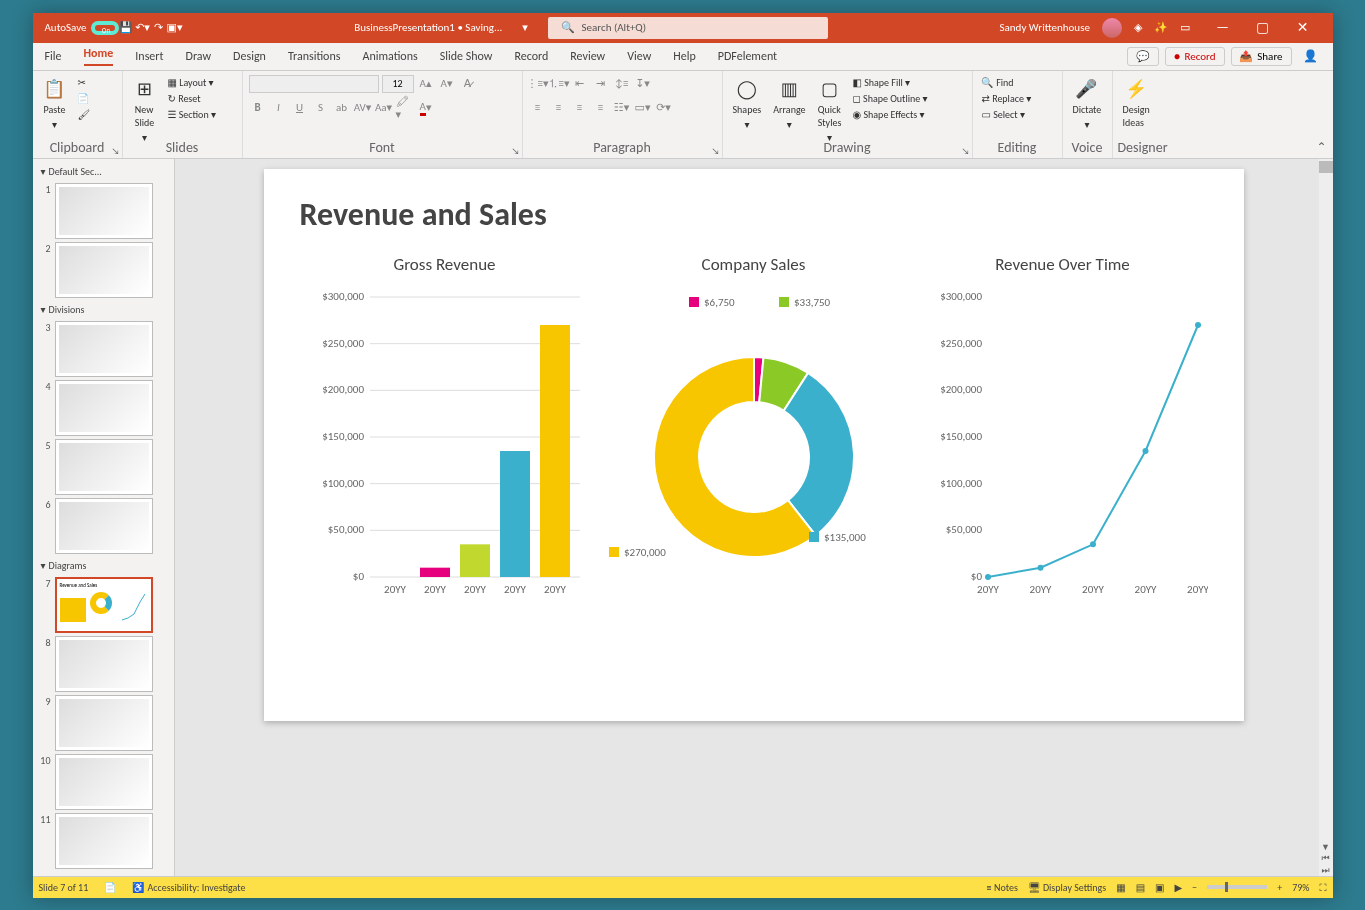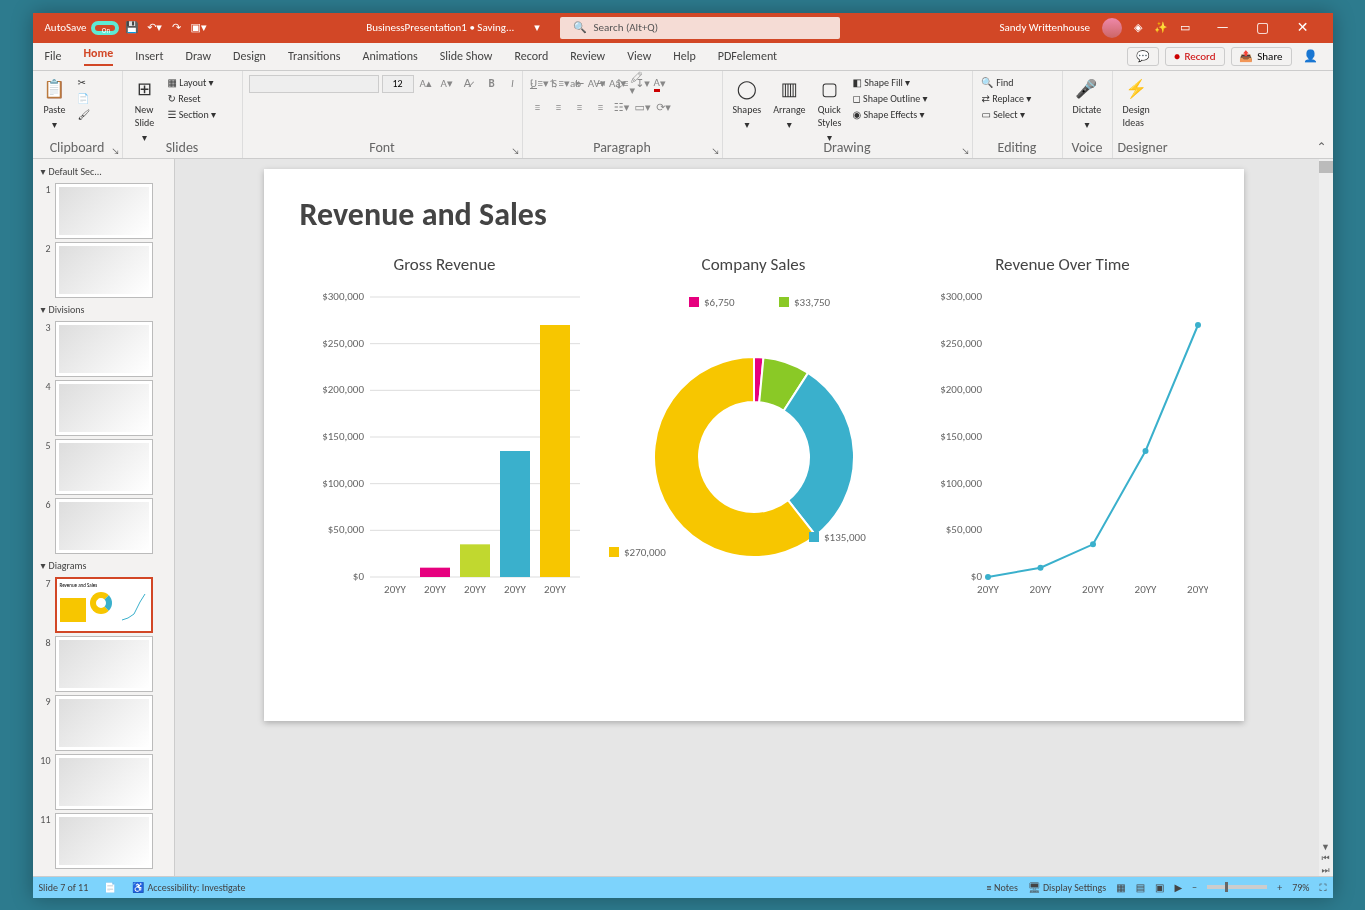--- a/index.html
+++ b/index.html
@@ -1,19 +1,19 @@
 <!DOCTYPE html>
 <html><head>
 <meta charset="utf-8">
 <style>
 * { box-sizing: border-box; margin: 0; padding: 0; font-family: Calibri, 'Segoe UI', sans-serif; }
 body { background: #2d7b8e; display: flex; justify-content: center; align-items: center; height: 910px; width: 1365px; overflow: hidden; }
 .app-window { width: 1300px; height: 885px; background: #f3f2f1; display: flex; flex-direction: column; box-shadow: 0 0 20px rgba(0,0,0,0.3); }
 .title-bar { background: #d24726; height: 30px; display: flex; align-items: center; color: #fff; font-size: 11px; padding: 0 4px; }
-.title-bar .left-controls { display: flex; gap: 6px; align-items: center; padding-left: 8px; }
+.title-bar .left-controls { display: flex; gap: 0; align-items: center; padding-left: 8px; }
 .autosave-toggle { display: flex; align-items: center; gap: 4px; font-size: 11px; }
 .toggle { width: 28px; height: 14px; border: 4px solid #5eead4; border-radius: 7px; display: flex; align-items: center; padding: 1px; flex-direction: column; }
 .toggle-knob { width: 10px; height: 10px; background: #fff; border-radius: 50%; margin-left: auto; }
 .title-bar .icon-sm { width: 16px; height: 16px; display:flex; align-items:center; justify-content:center; }
 .title-center { flex: 1; text-align: center; display:flex; justify-content:center; gap:20px; align-items:center; }
 .doc-title { color:#fff; }
 .search-box { background: #fff; color: #888; width: 280px; height: 22px; display: flex; align-items: center; padding: 0 8px; border-radius: 2px; background:#f5dcd5;}
 .search-box span { margin-left:6px; color:#555;}
 .title-right { display: flex; align-items: center; gap: 12px; padding-right: 6px; }
 .window-controls { display: flex; gap: 0; }
@@ -46,21 +46,21 @@
 .thumb { width:98px; height:56px; background:#fff; border:1px solid #bbb; display:flex; flex-direction:column; font-size:5px; padding:3px; cursor:pointer;}
 .thumb.selected { border:2px solid #d24726;}
 .editor-area { flex:1; display:flex; flex-direction:column; position:relative;}
 .slide-canvas-wrap { flex:1; display:flex; justify-content:center; align-items:flex-start; padding:10px; overflow:hidden; position:relative;}
 .slide-canvas { width:980px; height:552px; background:#fff; box-shadow:0 2px 6px rgba(0,0,0,0.25); padding:26px 36px; position:relative;}
 .slide-title { font-size:32px; font-weight:600; color:#444; margin-bottom:20px;}
 .charts-row { display:flex; justify-content:space-between;}
 .chart { display:flex; flex-direction:column; align-items:center;}
 .chart-title { font-size:17px; color:#444; margin-bottom:12px; font-weight:400;}
 .notes-pane { height:115px; background:#f3f2f1; border-top:1px solid #ccc; padding:10px 18px; font-size:22px; color:#888;}
-.status-bar { height:22px; background:#7dd3fc; border-top:1px solid #ccc; display:flex; align-items:center; font-size:10px; color:#444; padding:0 6px; justify-content:space-between;}
+.status-bar { height:22px; background:#fde047; border-top:1px solid #ccc; display:flex; align-items:center; font-size:10px; color:#444; padding:0 6px; justify-content:space-between;}
 .status-right { display:flex; gap:10px; align-items:center;}
 .scrollbar-v { position:absolute; right:0; top:0; bottom:0; width:14px; background:#eee; }
 .scrollbar-v .sb-thumb { width:100%; height:12px; background:#bbb;}
 </style>
 </head>
 <body>
 
 <div class="app-window">
 
   <div class="title-bar">
@@ -150,21 +150,21 @@
           </div>
         <div class="mini-stack">
           <div>▦ <span>Layout</span> ▾</div>
           <div>↻ <span>Reset</span></div>
           <div>☰ <span>Section</span> ▾</div>
         </div>
       </div>
       <div class="ribbon-group-label">Slides</div>
     </div>
     <div class="ribbon-group" style="width:280px;">
-      <div class="ribbon-top" style="gap:6px;width:100%;">
+      <div class="ribbon-top" style="flex-direction:column;gap:6px;width:100%;">
         <div class="font-row">
           <input type="text" style="width: 130px; background: rgb(238, 238, 238); border: 1px solid rgb(204, 204, 204);">
           <input type="text" style="width: 32px; background: rgb(238, 238, 238); border: 1px solid rgb(204, 204, 204); text-align: center;" value="12">
           <div class="btnbox">A▴</div>
           <div class="btnbox">A▾</div>
           <div class="btnbox">A̷</div>
         </div>
         <div class="font-row">
           <div class="btnbox">
               <b>B</b>

